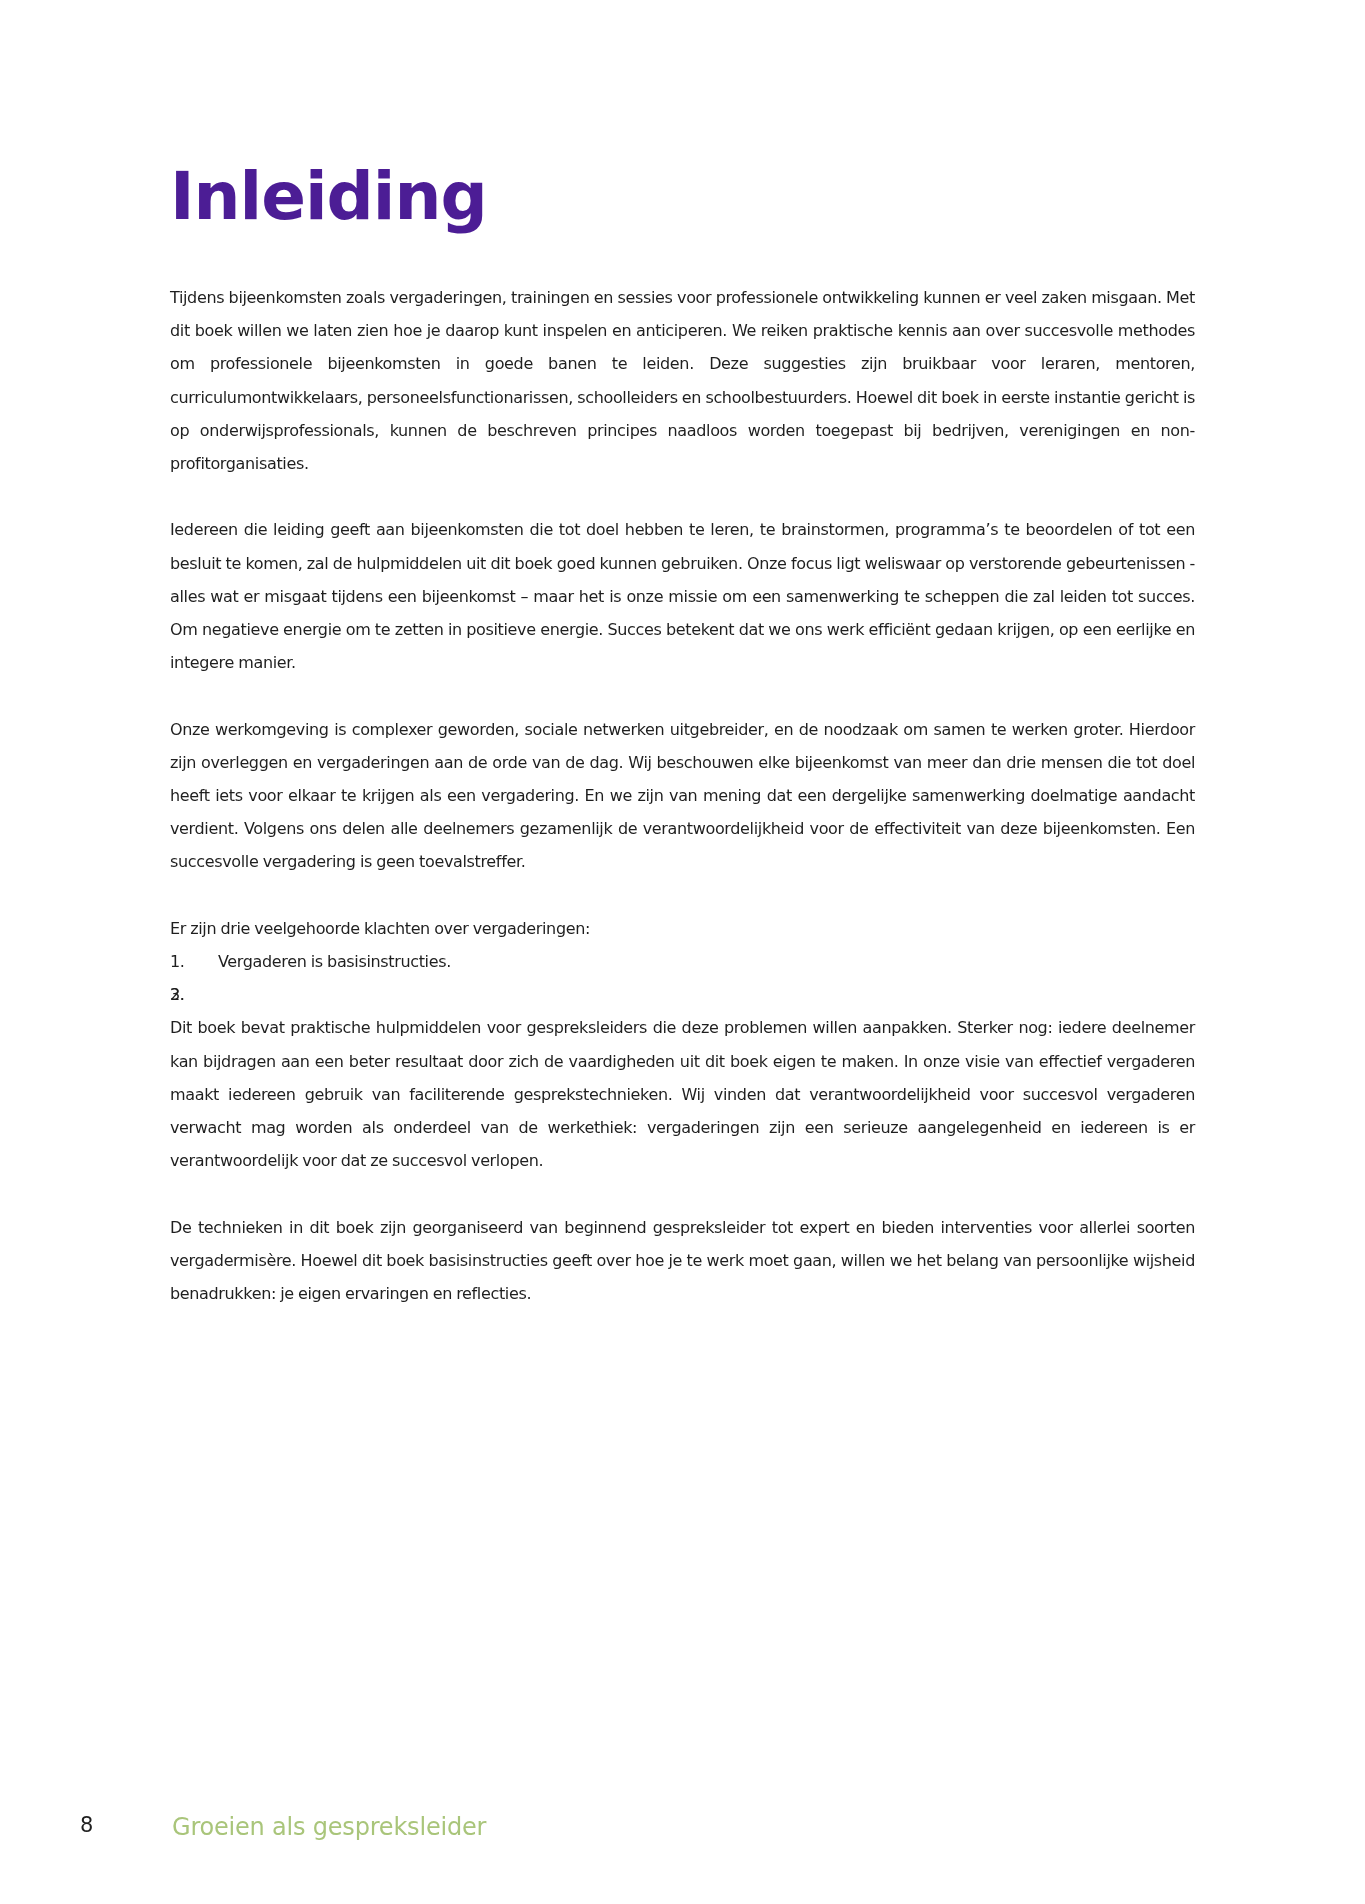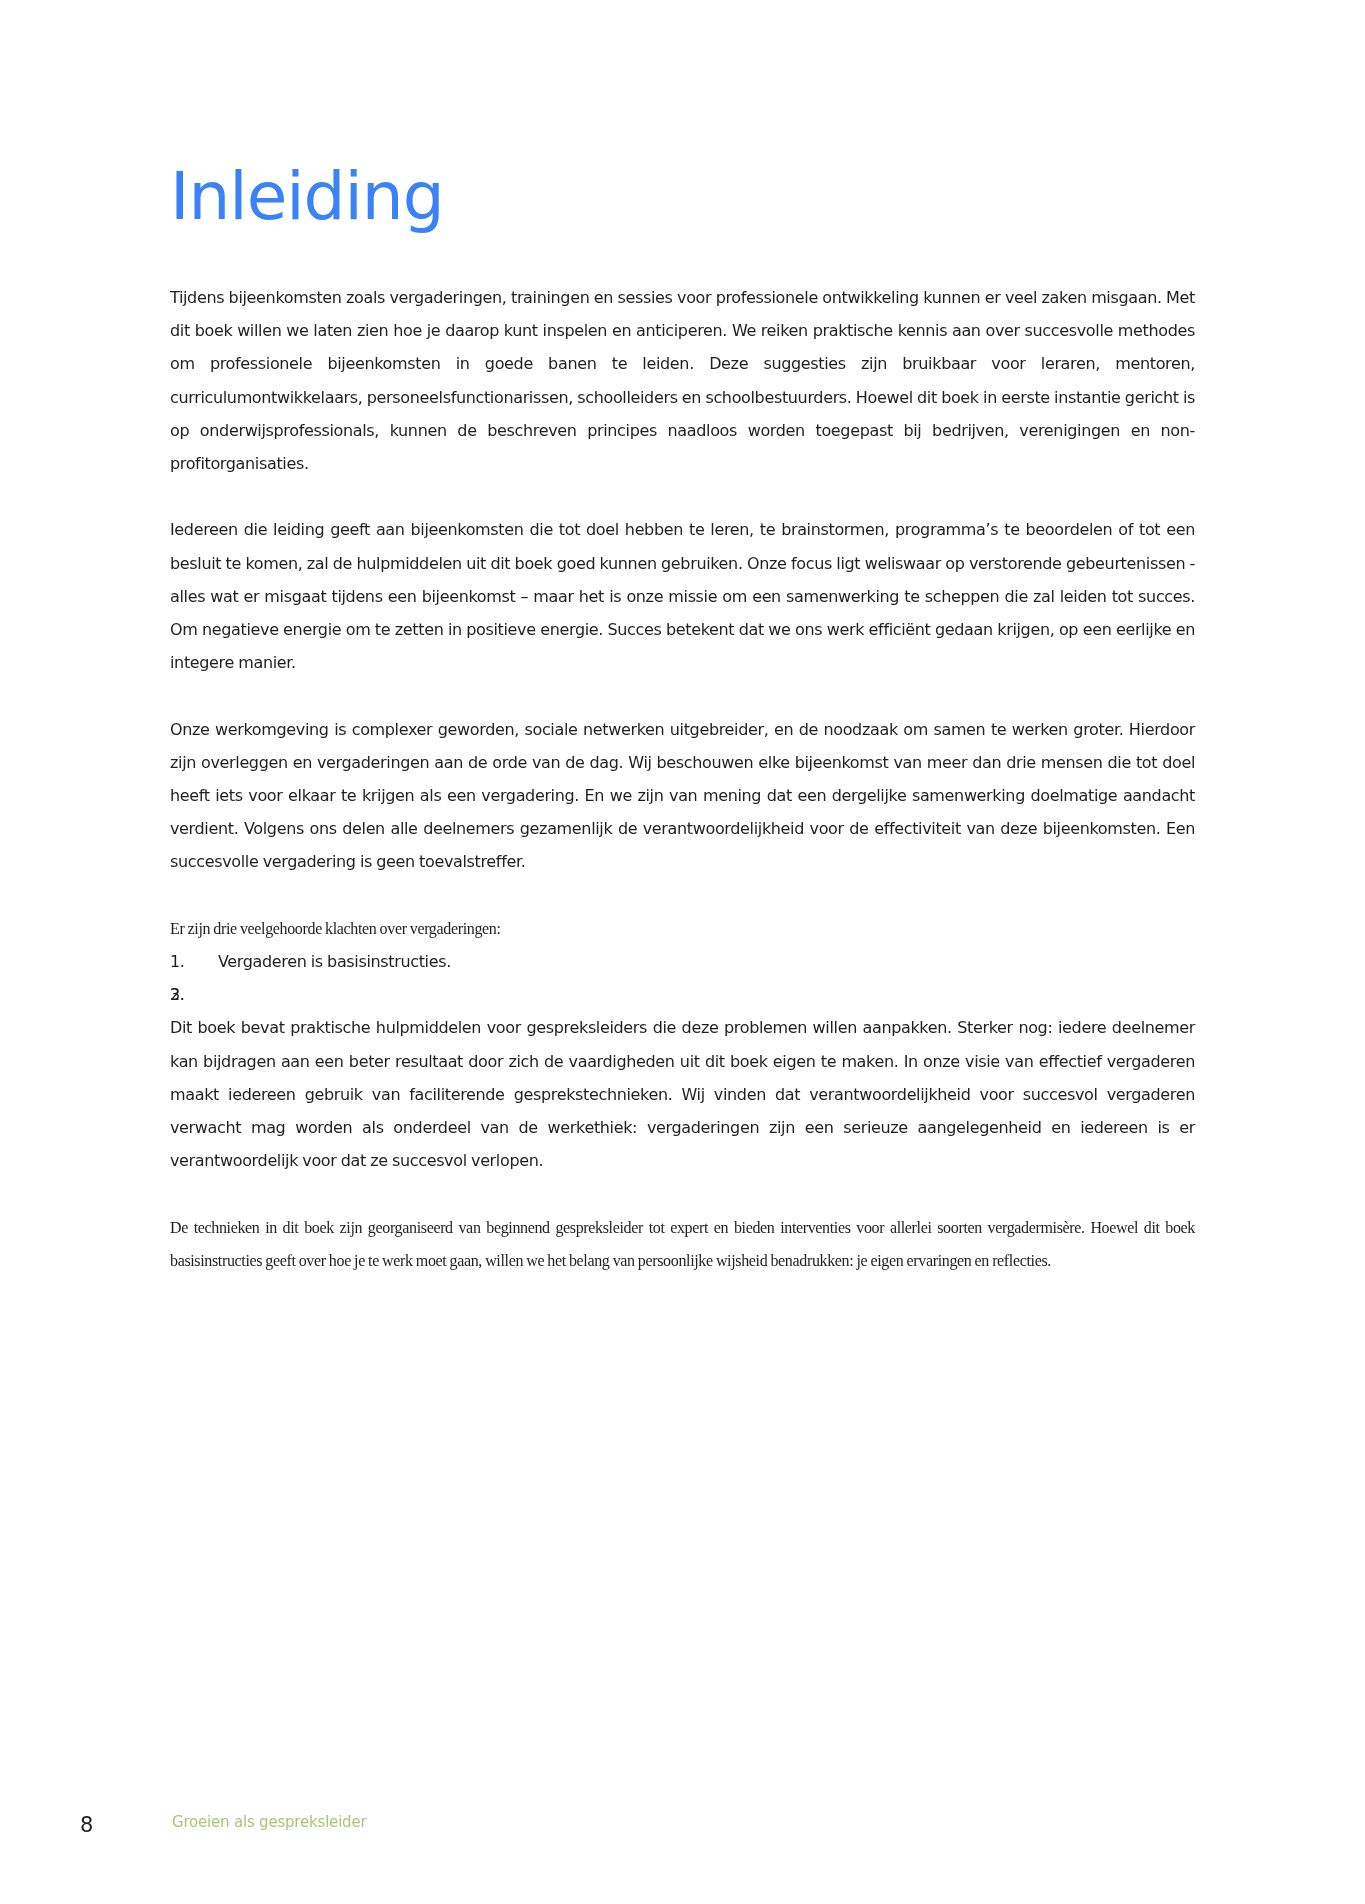--- a/index.html
+++ b/index.html
@@ -37,21 +37,20 @@
     text-align: justify;
     hyphens: manual;
     letter-spacing: -0.35px;
     word-spacing: -0.5px;
   }
   .content p {
     margin: 0 0 33.2px 0;
   }
   .content p.tight {
     margin-bottom: 0;
-    font-family: Liberation Serif, serif;
   }
   .list {
     list-style: none;
     margin: 0 0 33.2px 0;
     padding: 0;
   }
   .list li {
     position: relative;
     padding-left: 48px;
   }
@@ -64,29 +63,29 @@
     position: absolute;
     left: 80px;
     top: 1813px;
     font-size: 21px;
     color: #1f1f1f;
   }
   .footer-running-title {
     position: absolute;
     left: 172px;
     top: 1813px;
-    font-size: 15px;
+    font-size: 24px;
     color: #a9c57a;
     letter-spacing: -0.2px;
   }
 </style>
 </head>
 <body>
 
-<h1 class="page-title" style="color: #3b82f6;">Inleiding</h1>
+<h1 class="page-title" style="color: #4c1d95; font-weight: bold;">Inleiding</h1>
 
 <div class="content">
   <p>Tijdens bijeenkomsten zoals vergaderingen, trainingen en sessies voor professionele ont­wikkeling kunnen er veel zaken misgaan. Met dit boek willen we laten zien hoe je daarop kunt inspelen en anticiperen. We reiken praktische kennis aan over succesvolle methodes om professionele bijeenkomsten in goede banen te leiden. Deze suggesties zijn bruikbaar voor leraren, mentoren, curriculumontwikkelaars, personeelsfunctionarissen, schoollei­ders en schoolbestuurders. Hoewel dit boek in eerste instantie gericht is op onderwijs­professionals, kunnen de beschreven principes naadloos worden toegepast bij bedrijven, verenigingen en non-profitorganisaties.</p>
   <p>Iedereen die leiding geeft aan bijeenkomsten die tot doel hebben te leren, te brainstor­men, programma’s te beoordelen of tot een besluit te komen,  zal de hulpmiddelen uit dit boek goed kunnen gebruiken. Onze focus ligt weliswaar op verstorende gebeurte­nissen - alles wat er misgaat tijdens een bijeenkomst – maar het is onze missie om een samenwerking te scheppen die zal leiden tot succes.  Om negatieve energie om te zetten in positieve energie. Succes betekent dat we ons werk efficiënt gedaan krijgen, op een eerlijke en integere manier.</p>
   <p>Onze werkomgeving is complexer geworden, sociale netwerken uitgebreider, en de noodzaak om samen te werken groter. Hierdoor zijn overleggen en vergaderingen aan de orde van de dag. Wij beschouwen elke bijeenkomst van meer dan drie mensen die tot doel heeft iets voor elkaar te krijgen als een vergadering. En we zijn van mening dat een dergelijke samenwerking doelmatige aandacht verdient. Volgens ons delen alle deelne­mers gezamenlijk de verantwoordelijkheid voor de effectiviteit van deze bijeenkomsten. Een succesvolle vergadering is geen toevalstreffer.</p>
   <p class="tight">Er zijn drie veelgehoorde klachten over vergaderingen:</p>
   <ol class="list">
     <li>
       <span class="num">1.</span>
       <span>Vergaderen is basisinstructies.</span>

